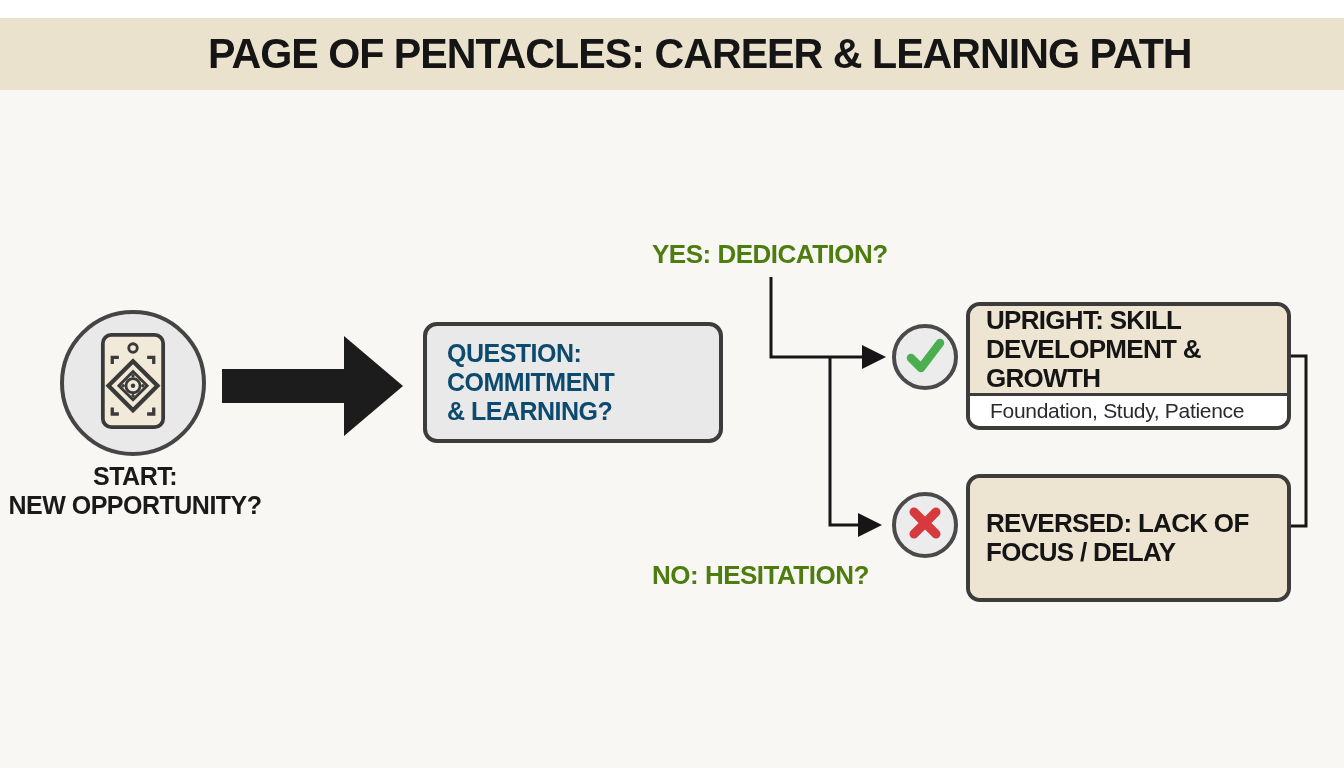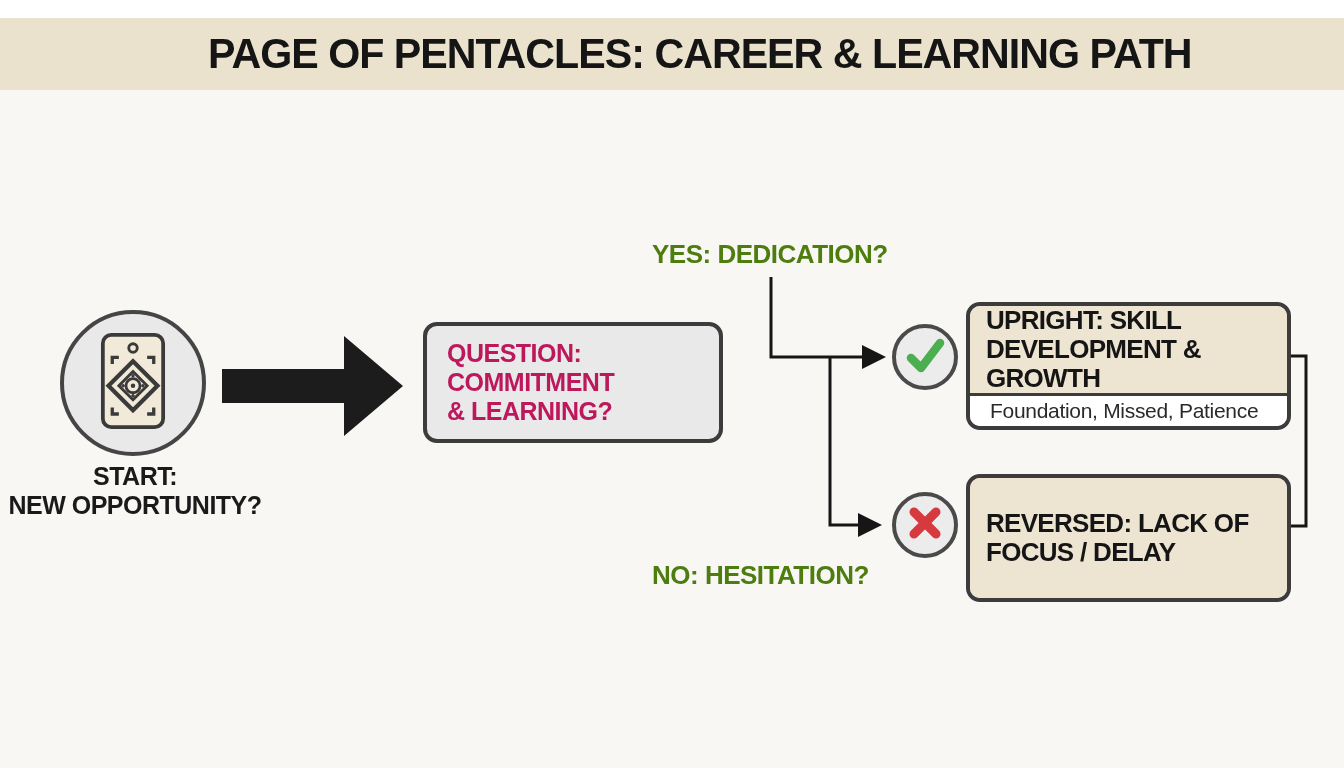--- a/index.html
+++ b/index.html
@@ -17,21 +17,21 @@
   .start-label{position:absolute;left:-8px;top:462px;width:286px;text-align:center;
                font-size:25px;font-weight:bold;color:#1a1a1a;line-height:1.16;white-space:pre-line;letter-spacing:-0.5px;}
 
   
   .big-arrow{position:absolute;left:222px;top:334px;}
 
   
   .question-box{position:absolute;left:423px;top:322px;width:300px;height:121px;box-sizing:border-box;
                 background:#e9e9e9;border:4px solid #3c3c3c;border-radius:14px;
                 display:flex;align-items:center;padding-left:20px;}
-  .question-box .q-text{font-size:25px;font-weight:bold;color:#be185d;line-height:1.17;
+  .question-box .q-text{font-size:25px;font-weight:bold;color:#0c4a6e;line-height:1.17;
                         white-space:pre-line;letter-spacing:-0.5px;}
 
   
   .branch-label{position:absolute;font-size:26px;font-weight:bold;color:#4d7c0f;letter-spacing:-0.5px;white-space:nowrap;}
   .yes-label{left:652px;top:239px;}
   .no-label{left:652px;top:560px;}
 
   
   .connectors{position:absolute;left:0;top:0;width:1344px;height:768px;pointer-events:none;}
 
@@ -122,21 +122,21 @@
       <svg width="52" height="52" viewBox="0 0 52 52">
         <line x1="15" y1="15" x2="37" y2="37" stroke="#d6393e" stroke-width="9" stroke-linecap="round"></line>
         <line x1="37" y1="15" x2="15" y2="37" stroke="#d6393e" stroke-width="9" stroke-linecap="round"></line>
       </svg>
     </span>
   </div>
 
   <div class="outcome-box upright-box">
     <div class="outcome-title">UPRIGHT: SKILL
 DEVELOPMENT &amp; GROWTH</div>
-    <div class="outcome-sub">Foundation, Missed, Patience</div>
+    <div class="outcome-sub">Foundation, Study, Patience</div>
   </div>
 
   <div class="outcome-box reversed-box">
     <div class="outcome-title">REVERSED: LACK OF
 FOCUS / DELAY</div>
   </div>
 
 </div>
 
 </body></html>

